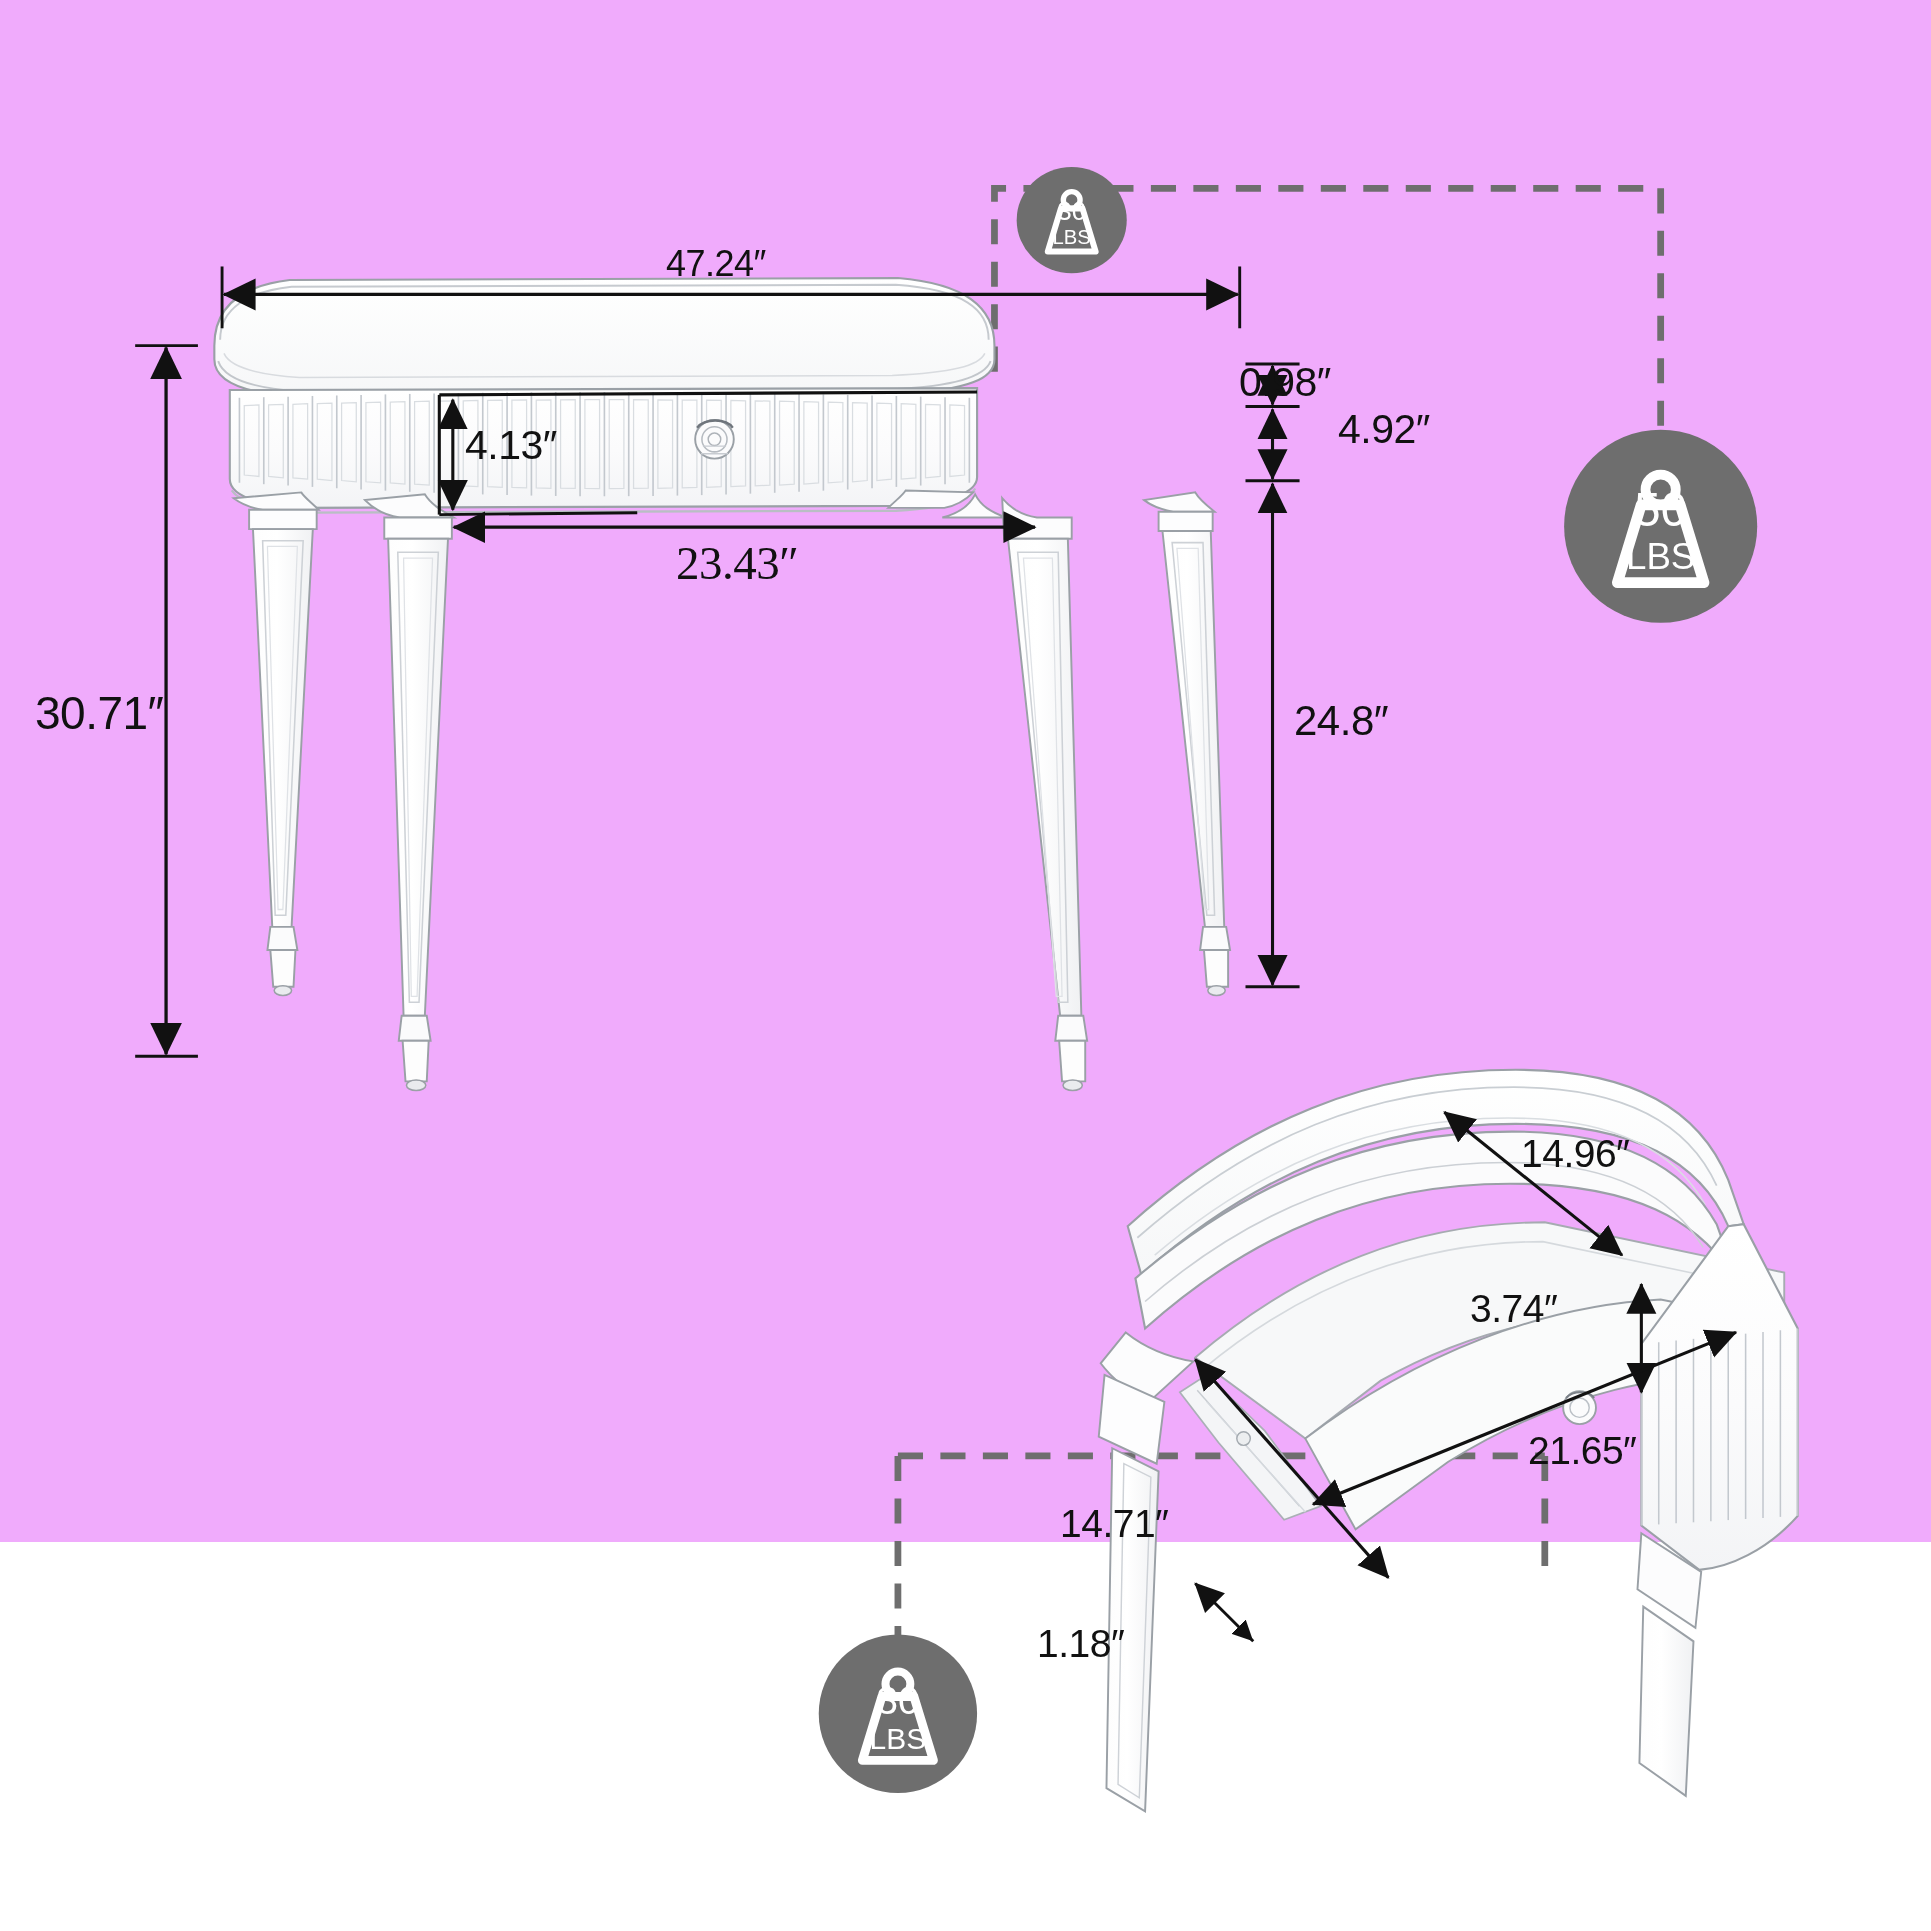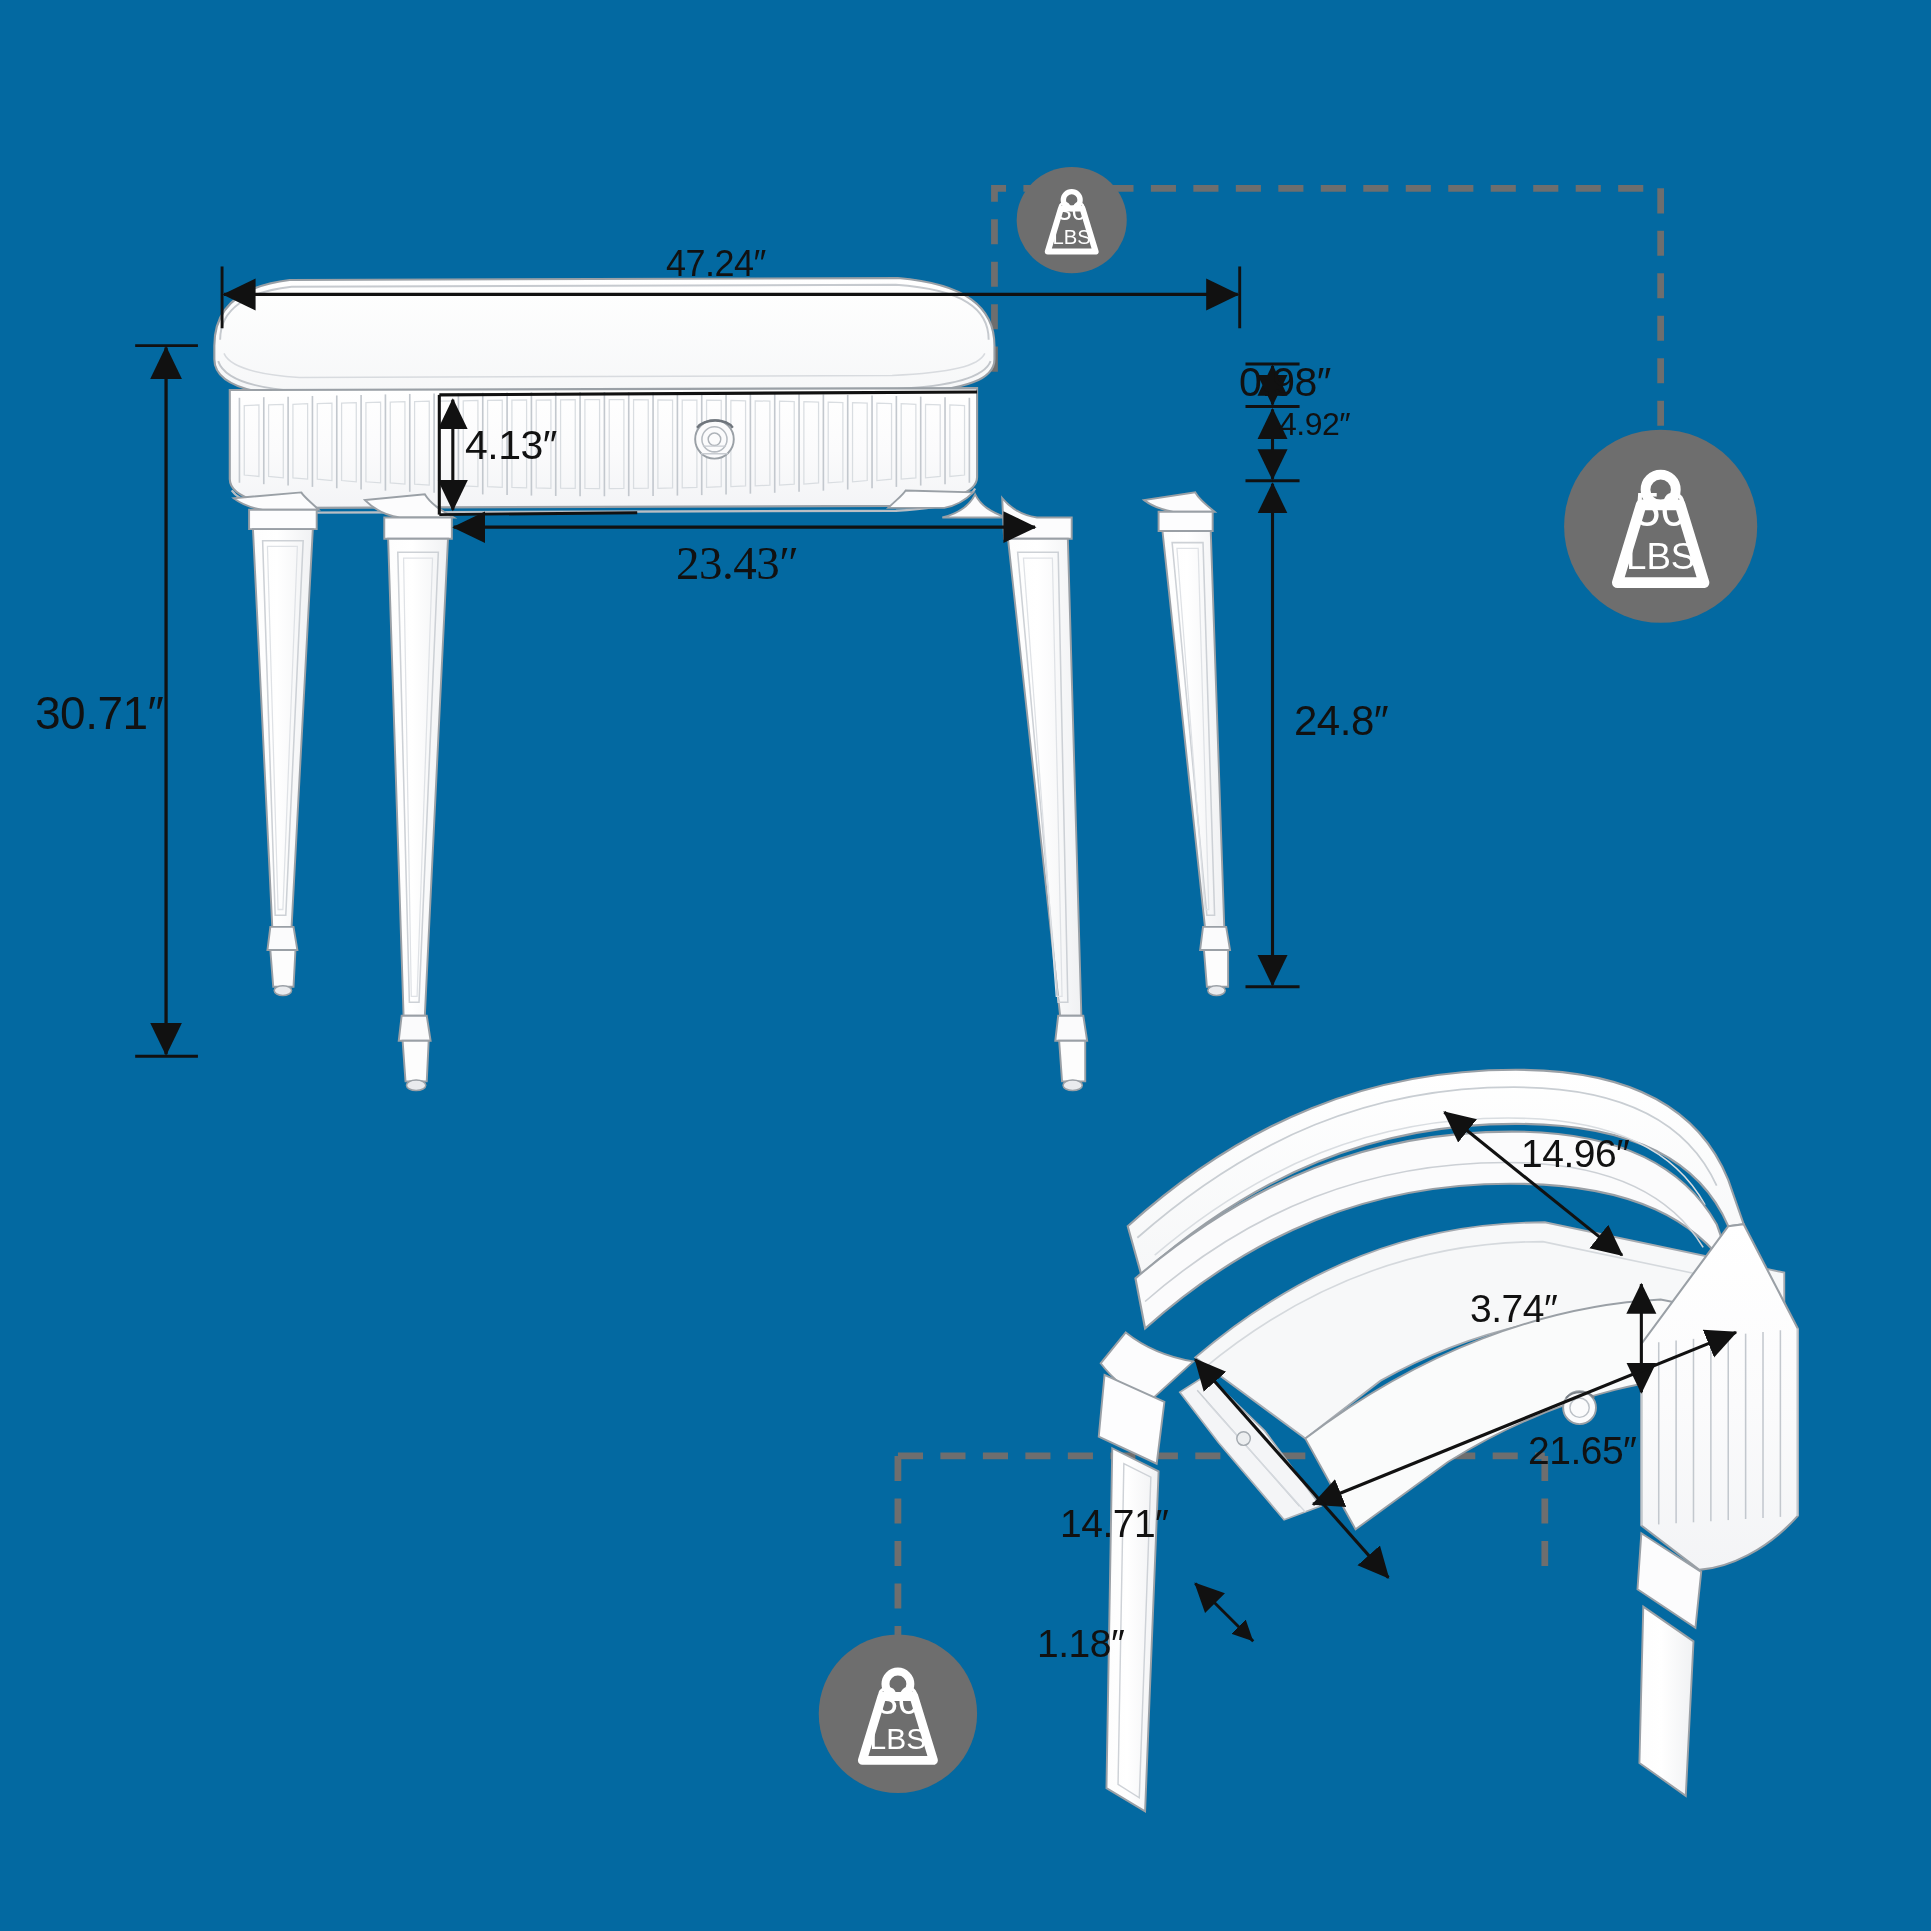--- a/index.html
+++ b/index.html
@@ -10,22 +10,22 @@
   body {
     width: 1931px;
     height: 1931px;
     font-family: "Liberation Sans", "DejaVu Sans", sans-serif;
     overflow: hidden;
     position: relative;
   }
   #stage {
     position: relative;
     width: 1931px;
-    height: 1931px;
-    background: #0369a1;
+    height: 1542px;
+    background: #f0abfc;
   }
   #artboard {
     position: absolute;
     inset: 0;
     width: 1931px;
     height: 1931px;
   }
   .dim-label {
     position: absolute;
     font-family: "Liberation Sans", "DejaVu Sans", sans-serif;
@@ -426,21 +426,21 @@
       <text class="badge-text" x="930" y="1775" text-anchor="middle" font-family="Liberation Sans, DejaVu Sans, sans-serif" font-size="40" fill="#ffffff">30</text>
       <text class="badge-text" x="930" y="1811" text-anchor="middle" font-family="Liberation Sans, DejaVu Sans, sans-serif" font-size="31" fill="#ffffff">LBS</text>
     </g>
 
   </svg>
 
   <div class="dim-label" style="left:666px; top:243px; font-size:36px;">47.24″</div>
 
   <div class="dim-label" style="left:1239px; top:359px; font-size:41px;">0.98″</div>
 
-  <div class="dim-label" style="left:1279px; top:406px; font-size:32px;">4.92″</div>
+  <div class="dim-label" style="left:1338px; top:406px; font-size:41px;">4.92″</div>
 
   <div class="dim-label" style="left:465px; top:422px; font-size:41px;">4.13″</div>
 
   <div class="dim-label" style="left:676px; top:536px; font-size:47px;font-family:Liberation Serif, serif;">23.43″</div>
 
   <div class="dim-label" style="left:1294px; top:697px; font-size:42px;">24.8″</div>
 
   <div class="dim-label" style="left:35px; top:686px; font-size:46px;">30.71″</div>
 
   <div class="dim-label" style="left:1521px; top:1132px; font-size:39px;">14.96″</div>

